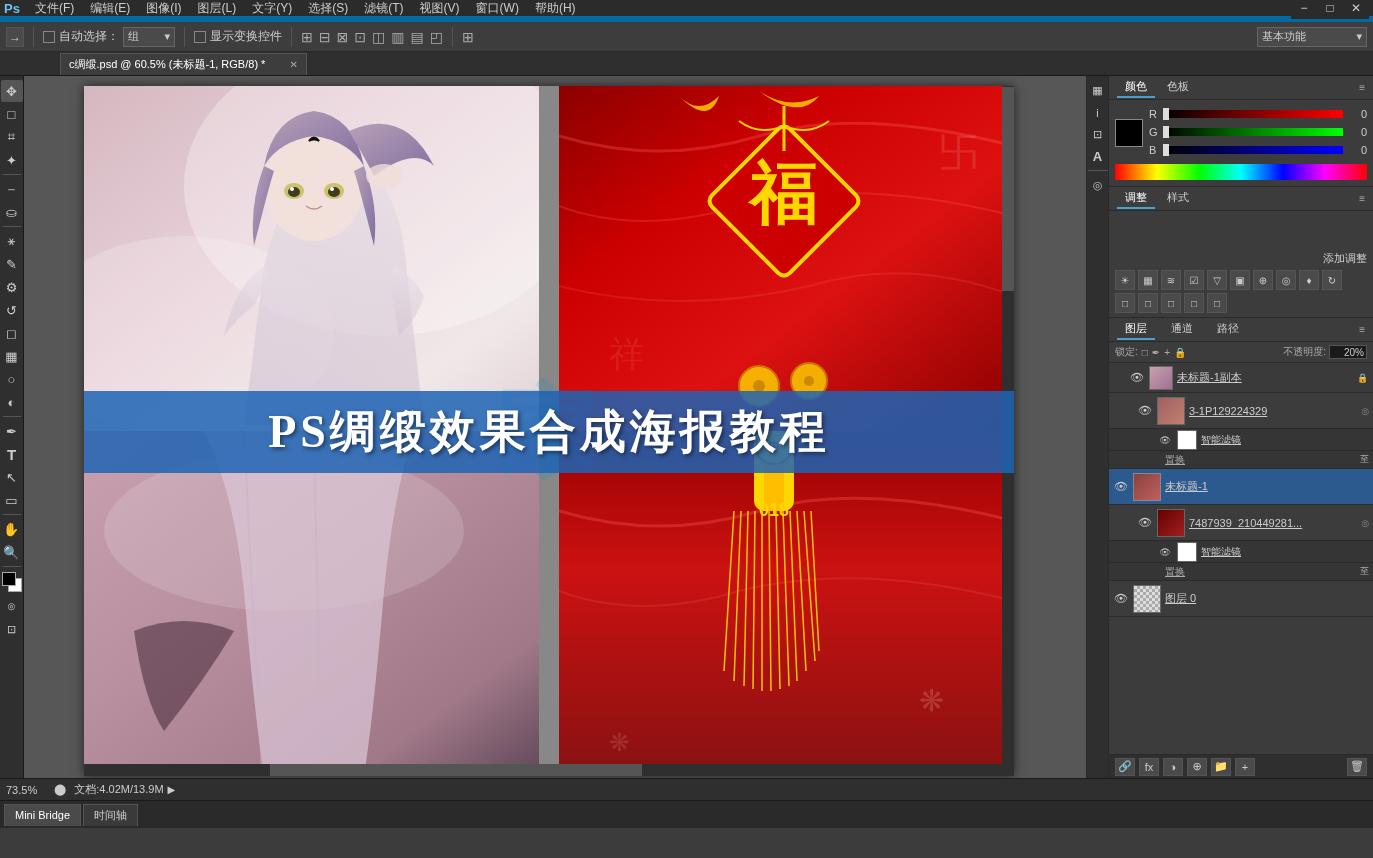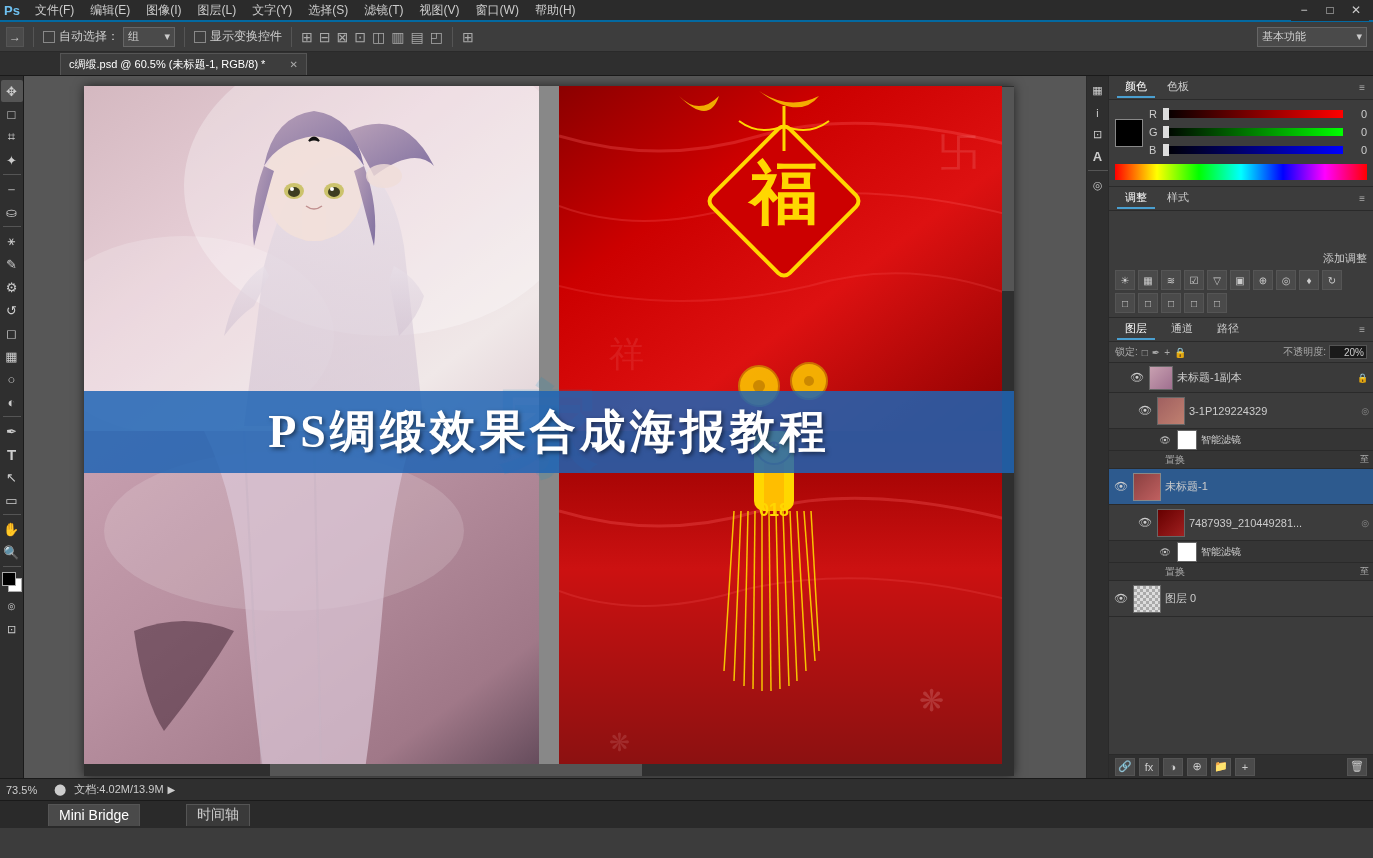--- a/index.html
+++ b/index.html
@@ -16,21 +16,21 @@
 
     
     #menu-bar {
       width: 100%;
       height: 22px;
       background: #2b2b2b;
       display: flex;
       align-items: center;
       padding: 0 4px;
       gap: 2px;
-      border-bottom: 2px solid #0369a1;
+      border-bottom: 6px solid #0369a1;
     }
     .ps-logo {
       color: #6ec0f0;
       font-weight: bold;
       font-size: 13px;
       margin-right: 6px;
     }
     .menu-item {
       padding: 2px 7px;
       font-size: 12px;
@@ -533,20 +533,21 @@
       font-size: 8px;
       flex-shrink: 0;
     }
     .layer-name {
       font-size: 11px;
       color: #ccc;
       flex: 1;
       overflow: hidden;
       text-overflow: ellipsis;
       white-space: nowrap;
+      text-decoration: underline;
     }
     .layers-bottom {
       height: 24px;
       background: #2f2f2f;
       border-top: 1px solid #2a2a2a;
       display: flex;
       align-items: center;
       padding: 0 6px;
       gap: 4px;
     }
@@ -620,24 +621,23 @@
       border-top: 1px solid #1a1a1a;
     }
     .bottom-tab {
       height: 22px;
       padding: 4px 10px;
       background: #3a3a3a;
       border: 1px solid #555;
       border-bottom: none;
       display: flex;
       align-items: center;
-      font-size: 14px;
-      color: #ccc;
-      cursor: pointer;
-      margin-left: 44px;
+      font-size: 11px;
+      color: #ccc;
+      cursor: pointer;
     }
     .bottom-tab.active {
       background: #4a4a4a;
       color: #fff;
     }
 
     
     .anime-svg {
       position: absolute;
       top: 0;

